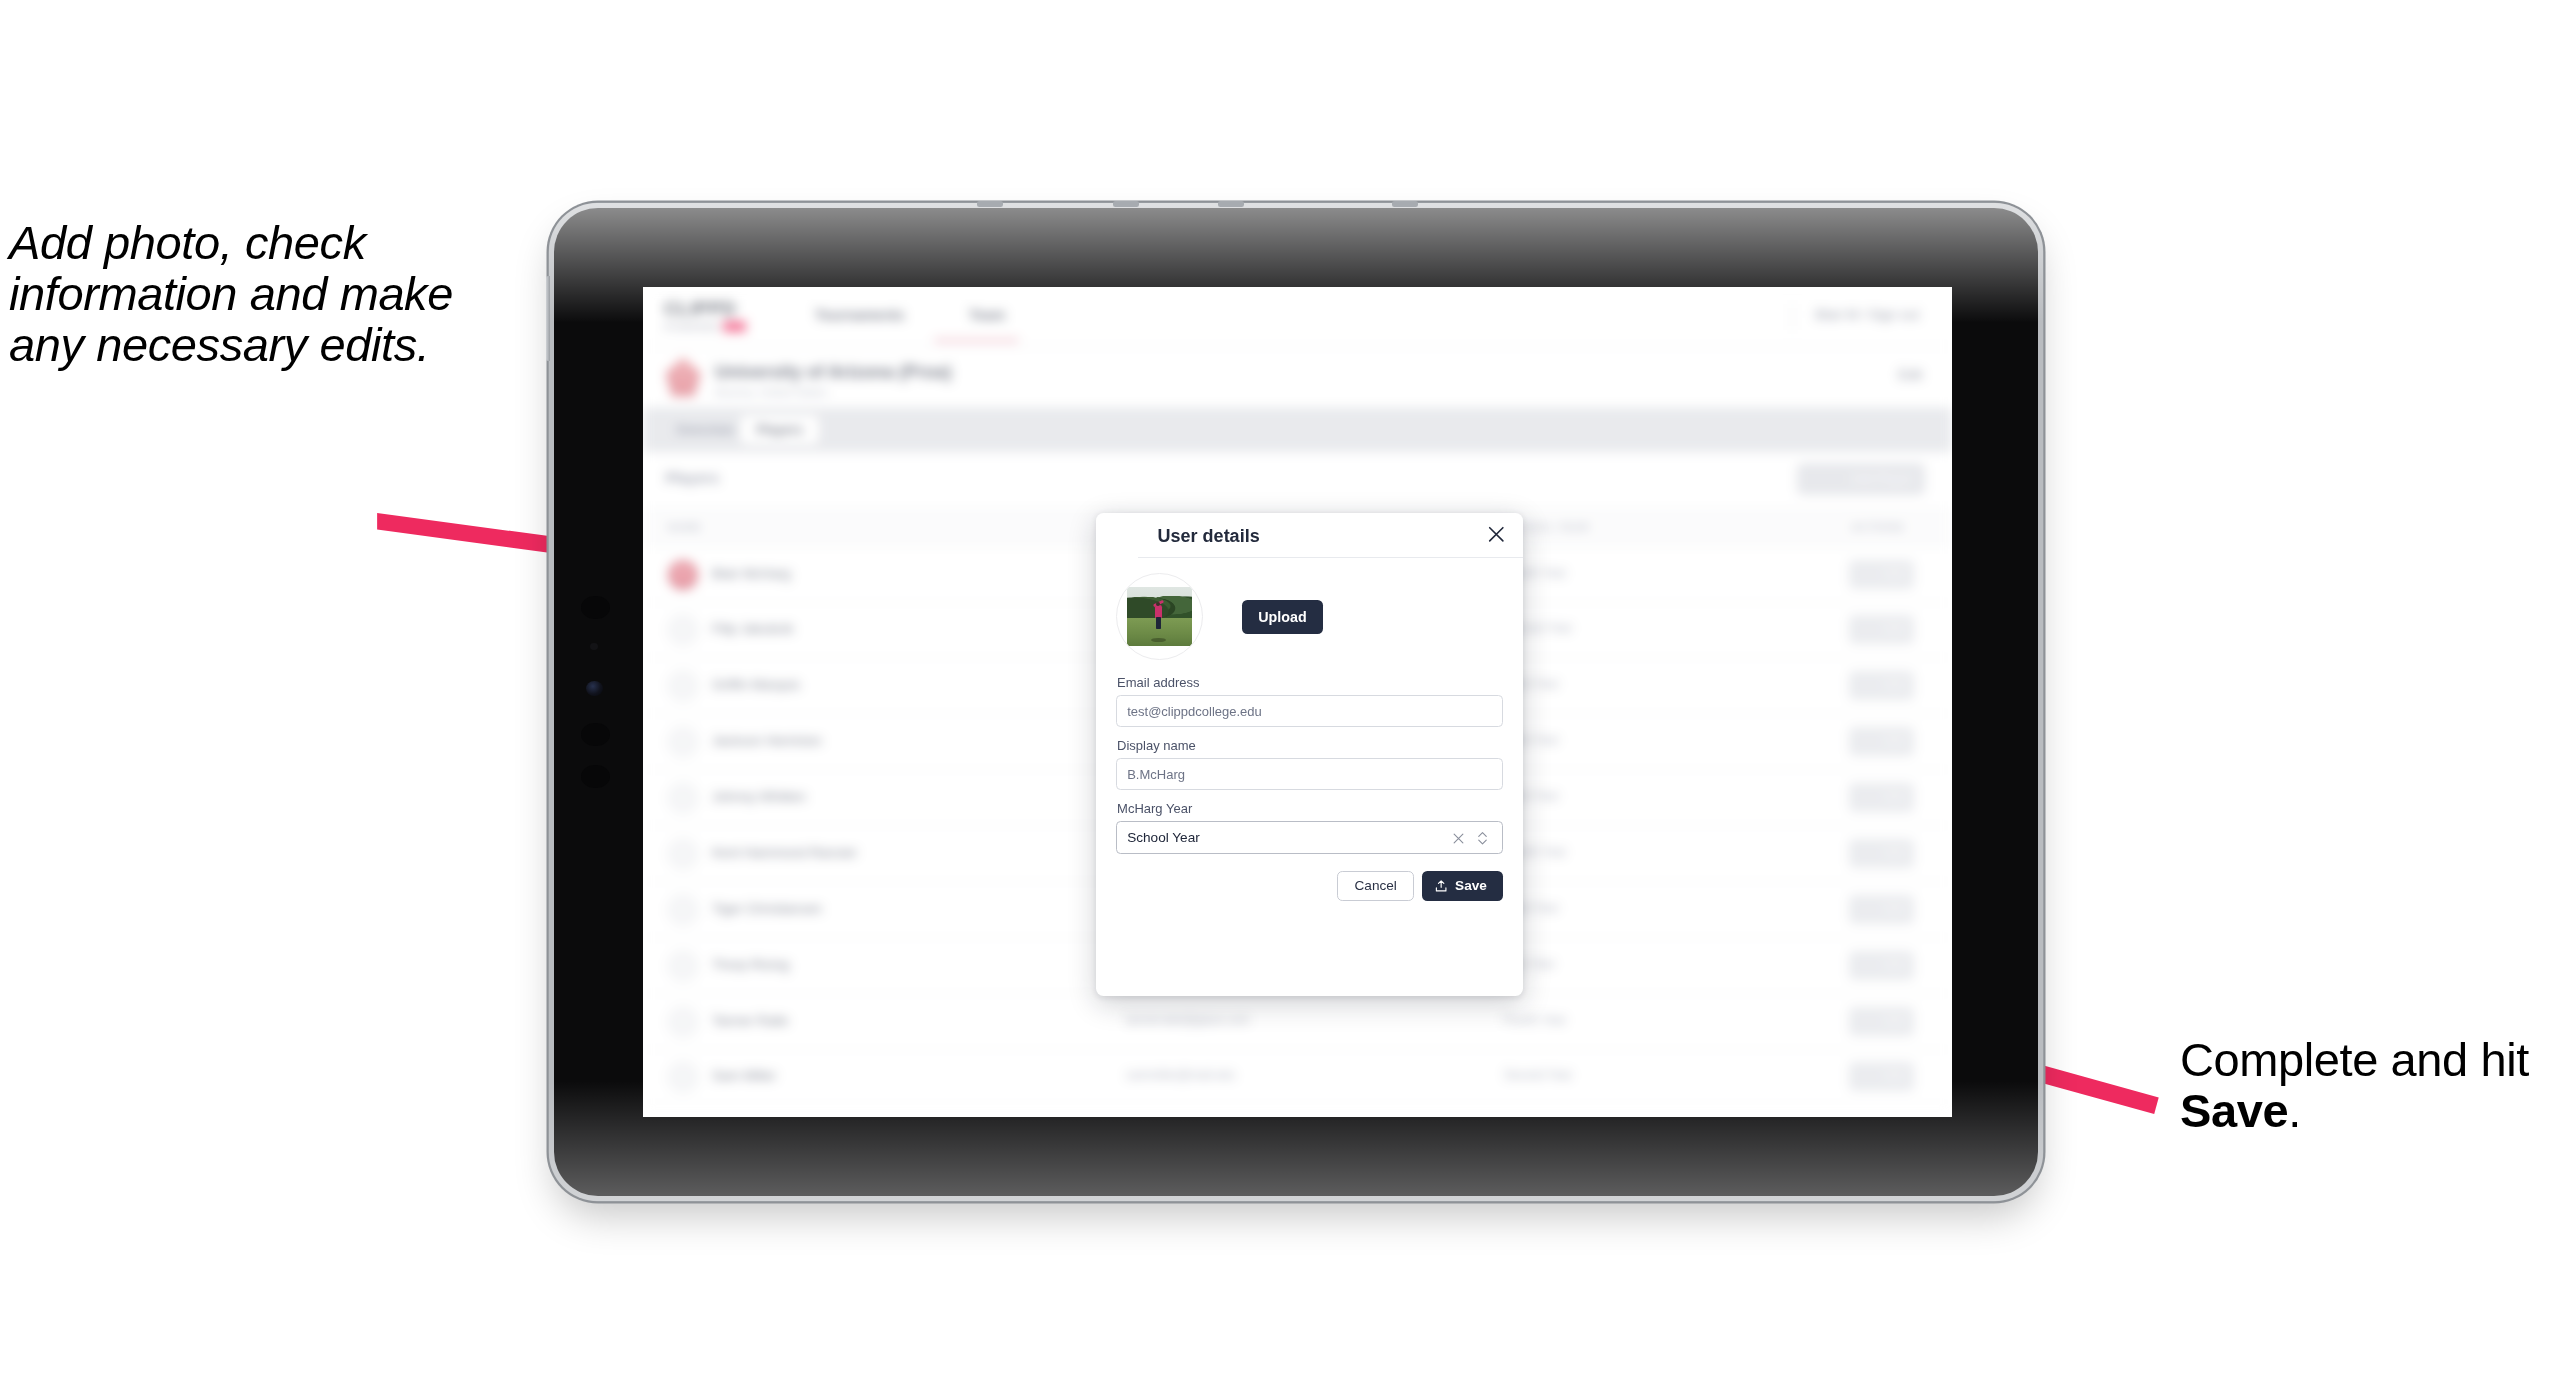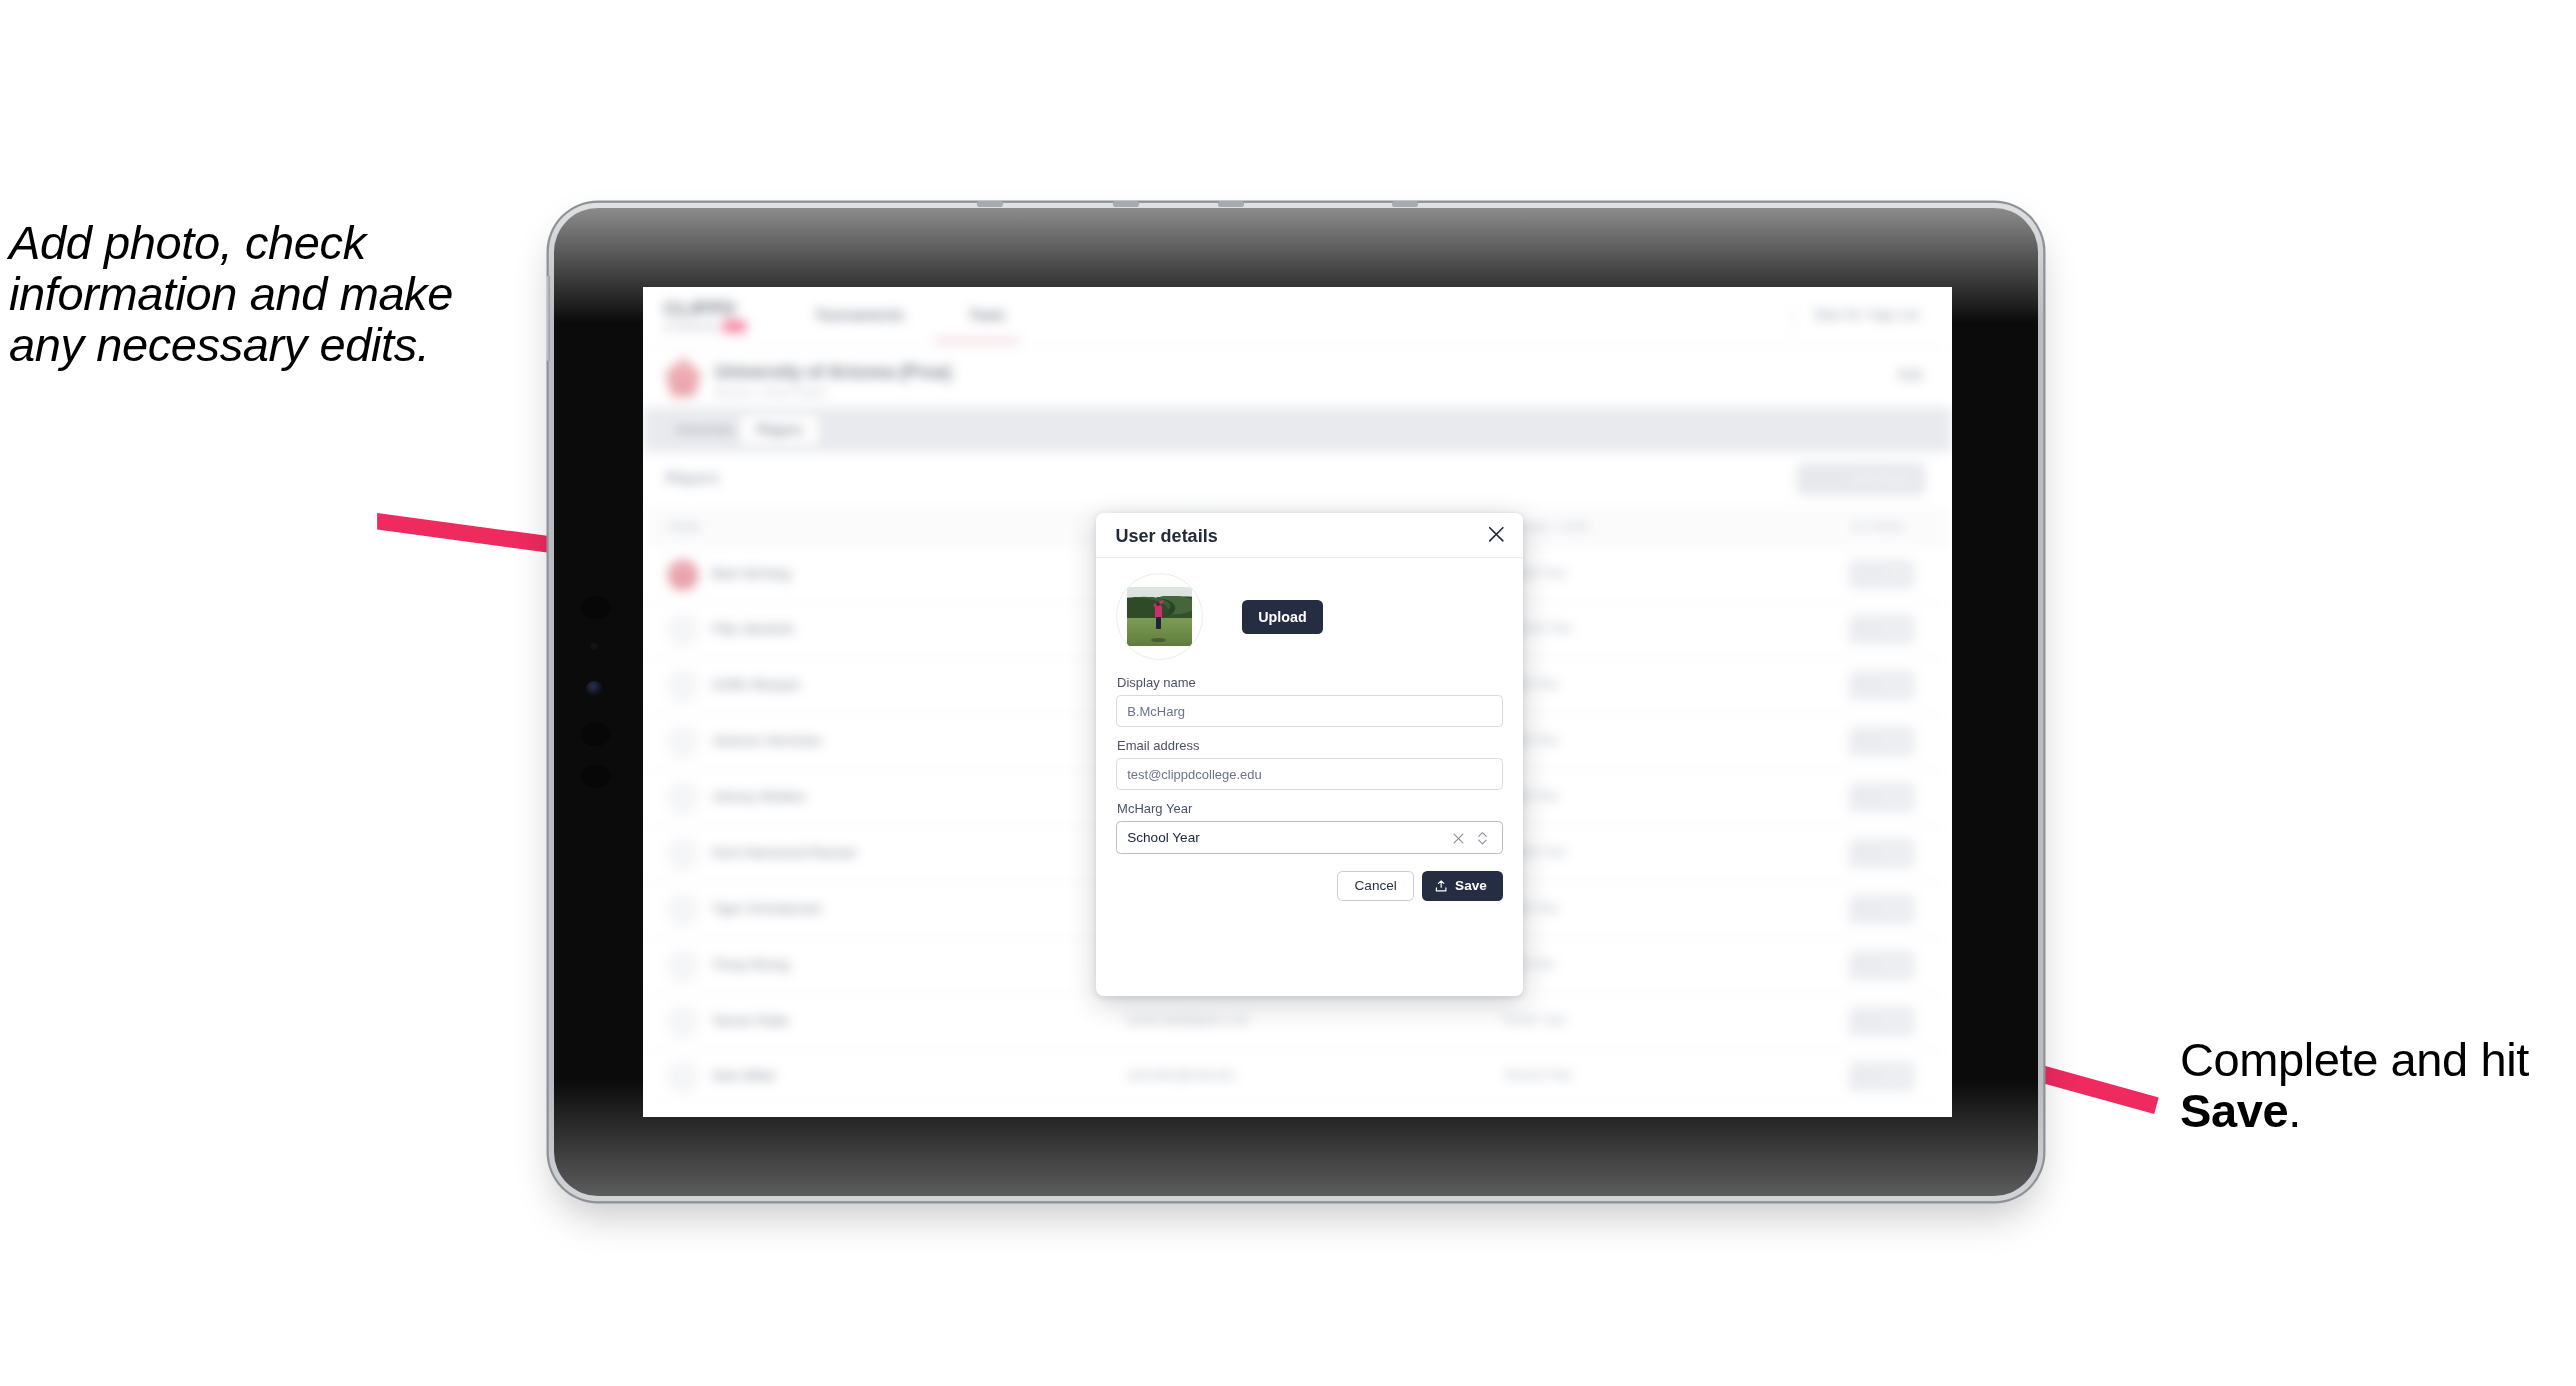--- a/index.html
+++ b/index.html
@@ -325,20 +325,21 @@
     height: 483px;
     background: #ffffff;
     border-radius: 7.5px;
     box-shadow: 0 7.5px 29px rgba(20,24,40,0.20), 0 1.5px 6px rgba(20,24,40,0.10);
     z-index: 5;
   }
   .modal-head {
     position: relative;
     height: 44px;
     border-bottom: 0.8px solid #e8eaee;
+    margin-left: 42px;
   }
   .modal-title {
     position: absolute;
     left: 19.6px; top: 13px;
     font-size: 18px;
     font-weight: 700;
     color: #232a3c;
   }
   #modal-close {
     position: absolute;
@@ -663,27 +664,27 @@
               <div class="ph-body"></div>
               <div class="ph-legs"></div>
               <div class="ph-head"></div>
             </div>
           </div>
           <button id="upload-btn">Upload</button>
         </div>
 
 
         <div>
+          <div class="field-label">Email address</div>
+          <input class="field-input" type="text" value="test@clippdcollege.edu" style="">
+        </div>
+
+        <div>
           <div class="field-label">Display name</div>
           <input class="field-input" type="text" value="B.McHarg" style="">
-        </div>
-
-        <div>
-          <div class="field-label">Email address</div>
-          <input class="field-input" type="text" value="test@clippdcollege.edu" style="">
         </div>
 
         <div>
           <div class="field-label">McHarg Year</div>
           <div class="select-wrap">
             <span class="select-value">School Year</span>
             <svg id="select-clear" viewBox="0 0 24 24">
               <path d="M5 5 L19 19 M19 5 L5 19" stroke="#8a8f9c" stroke-width="1.8" fill="none" stroke-linecap="round"></path>
             </svg>
             <svg id="select-stepper" viewBox="0 0 24 26">

